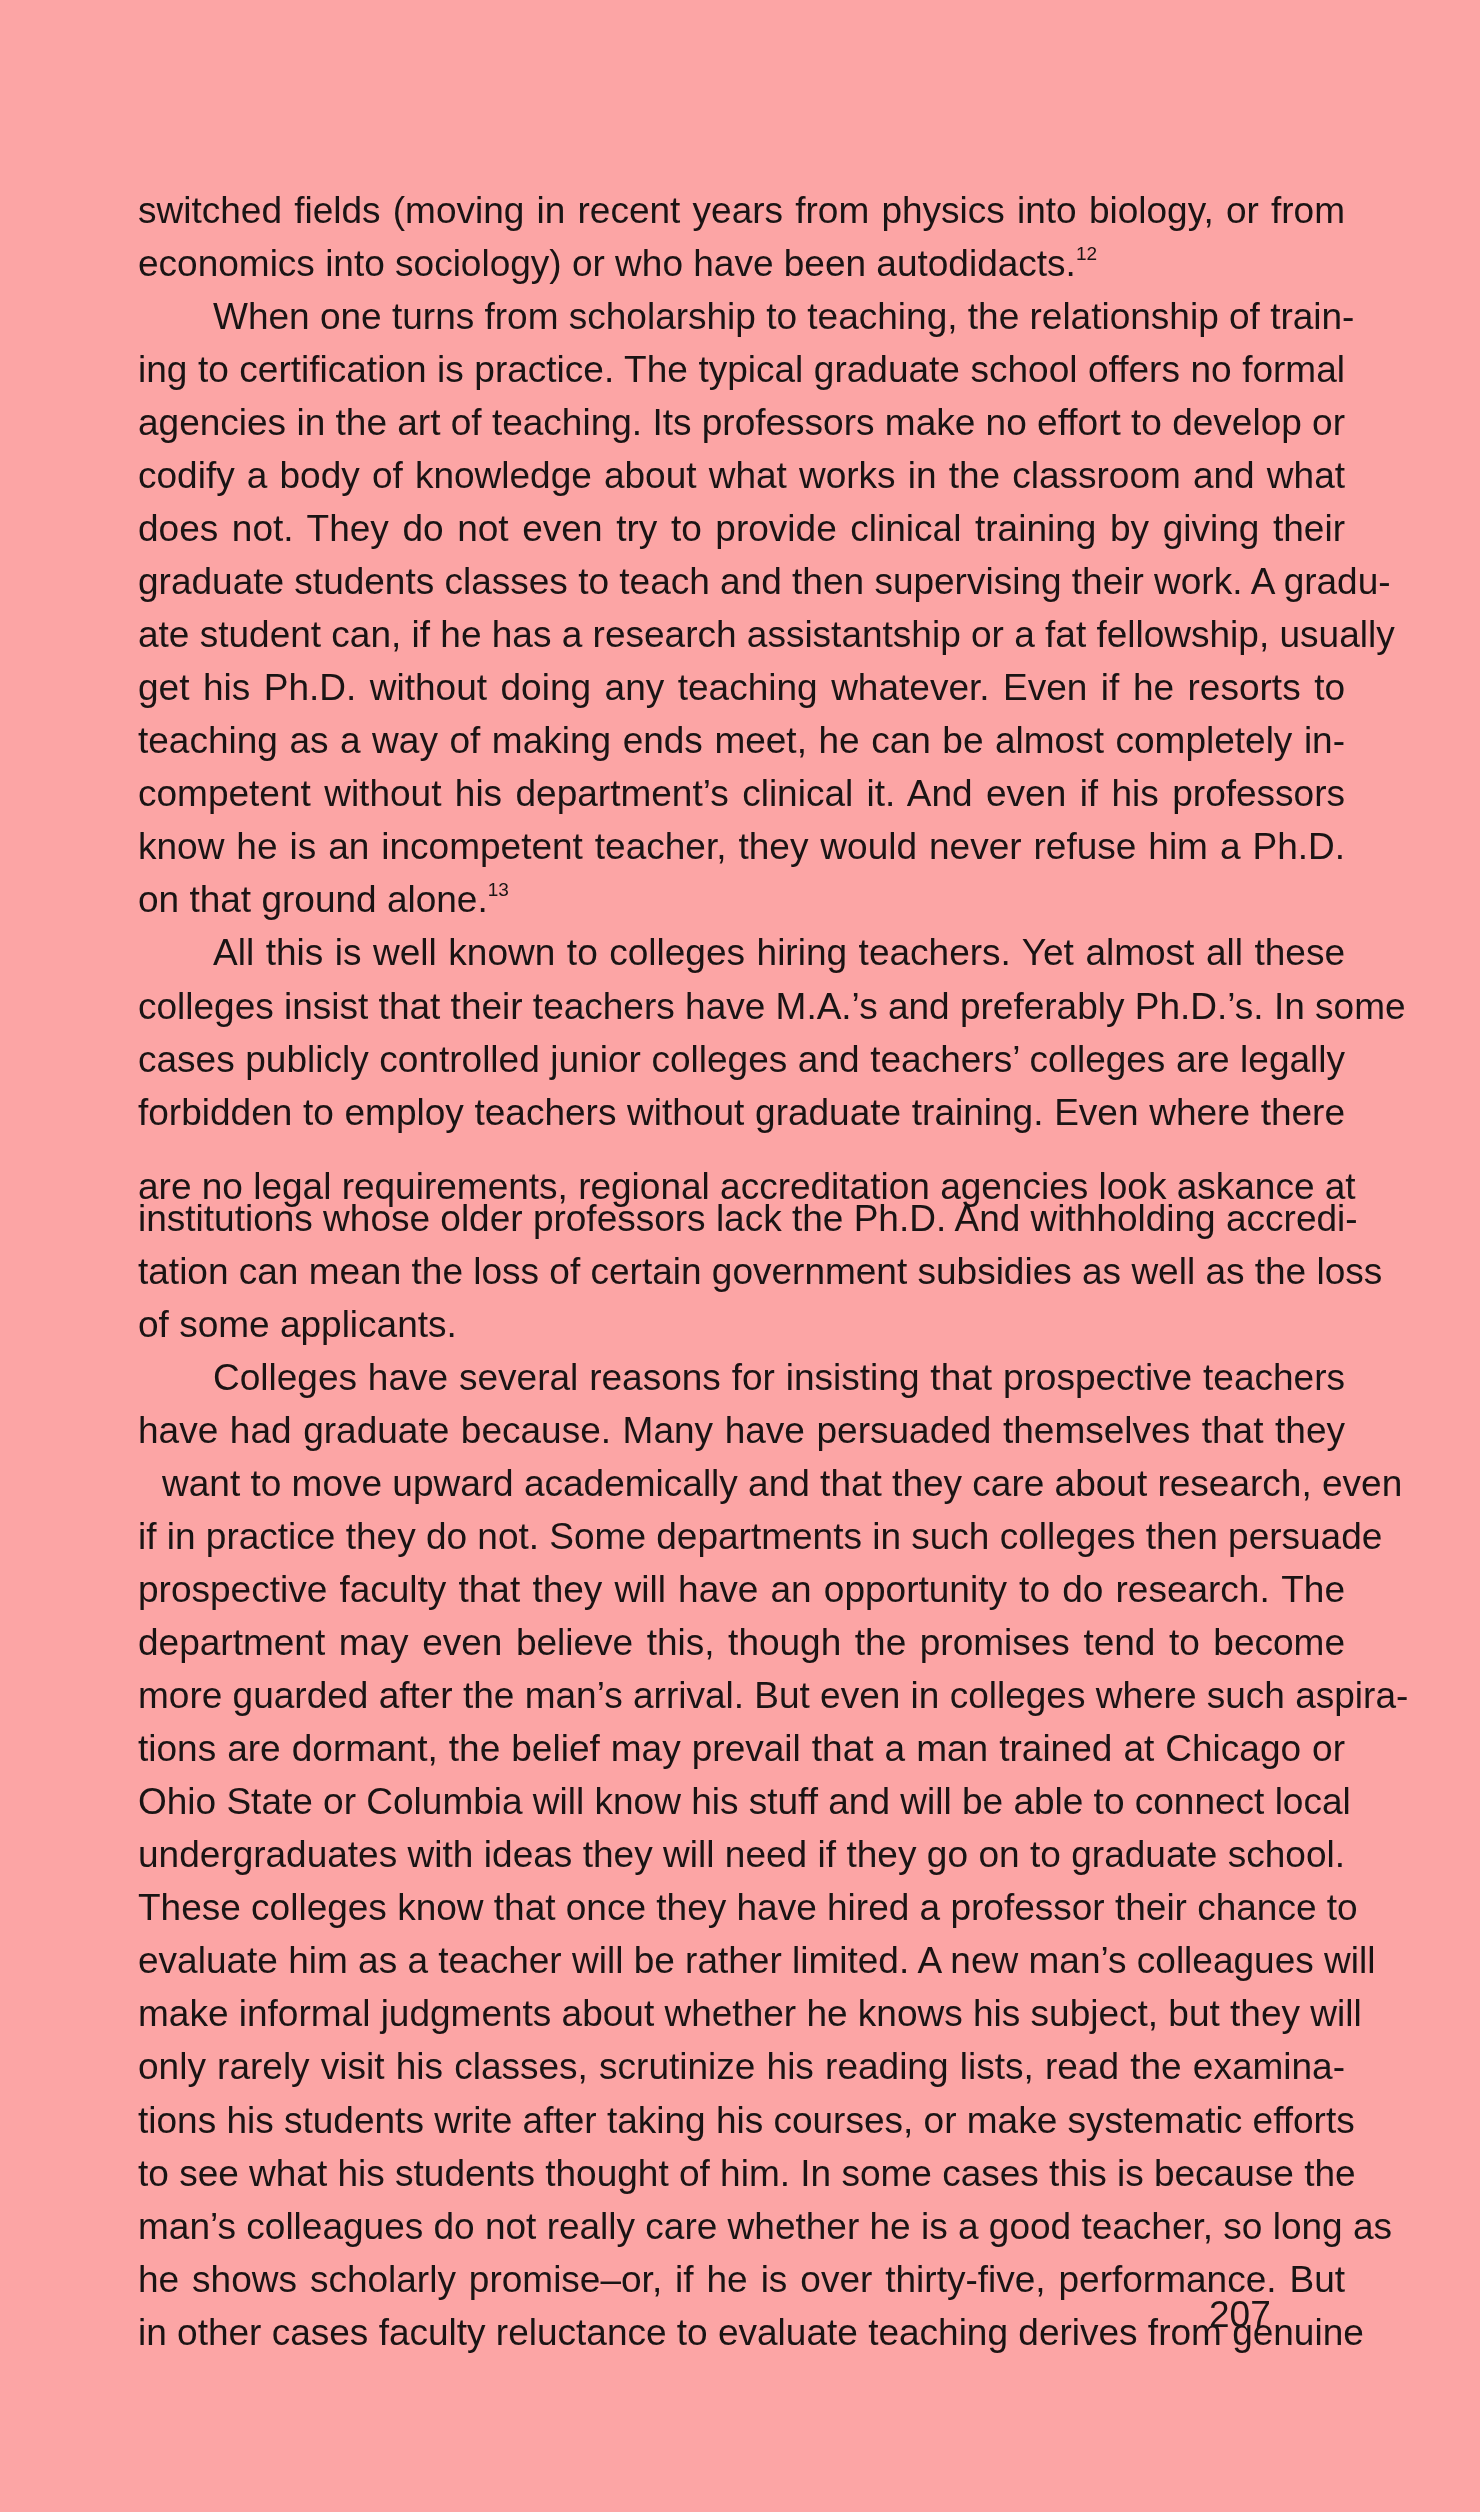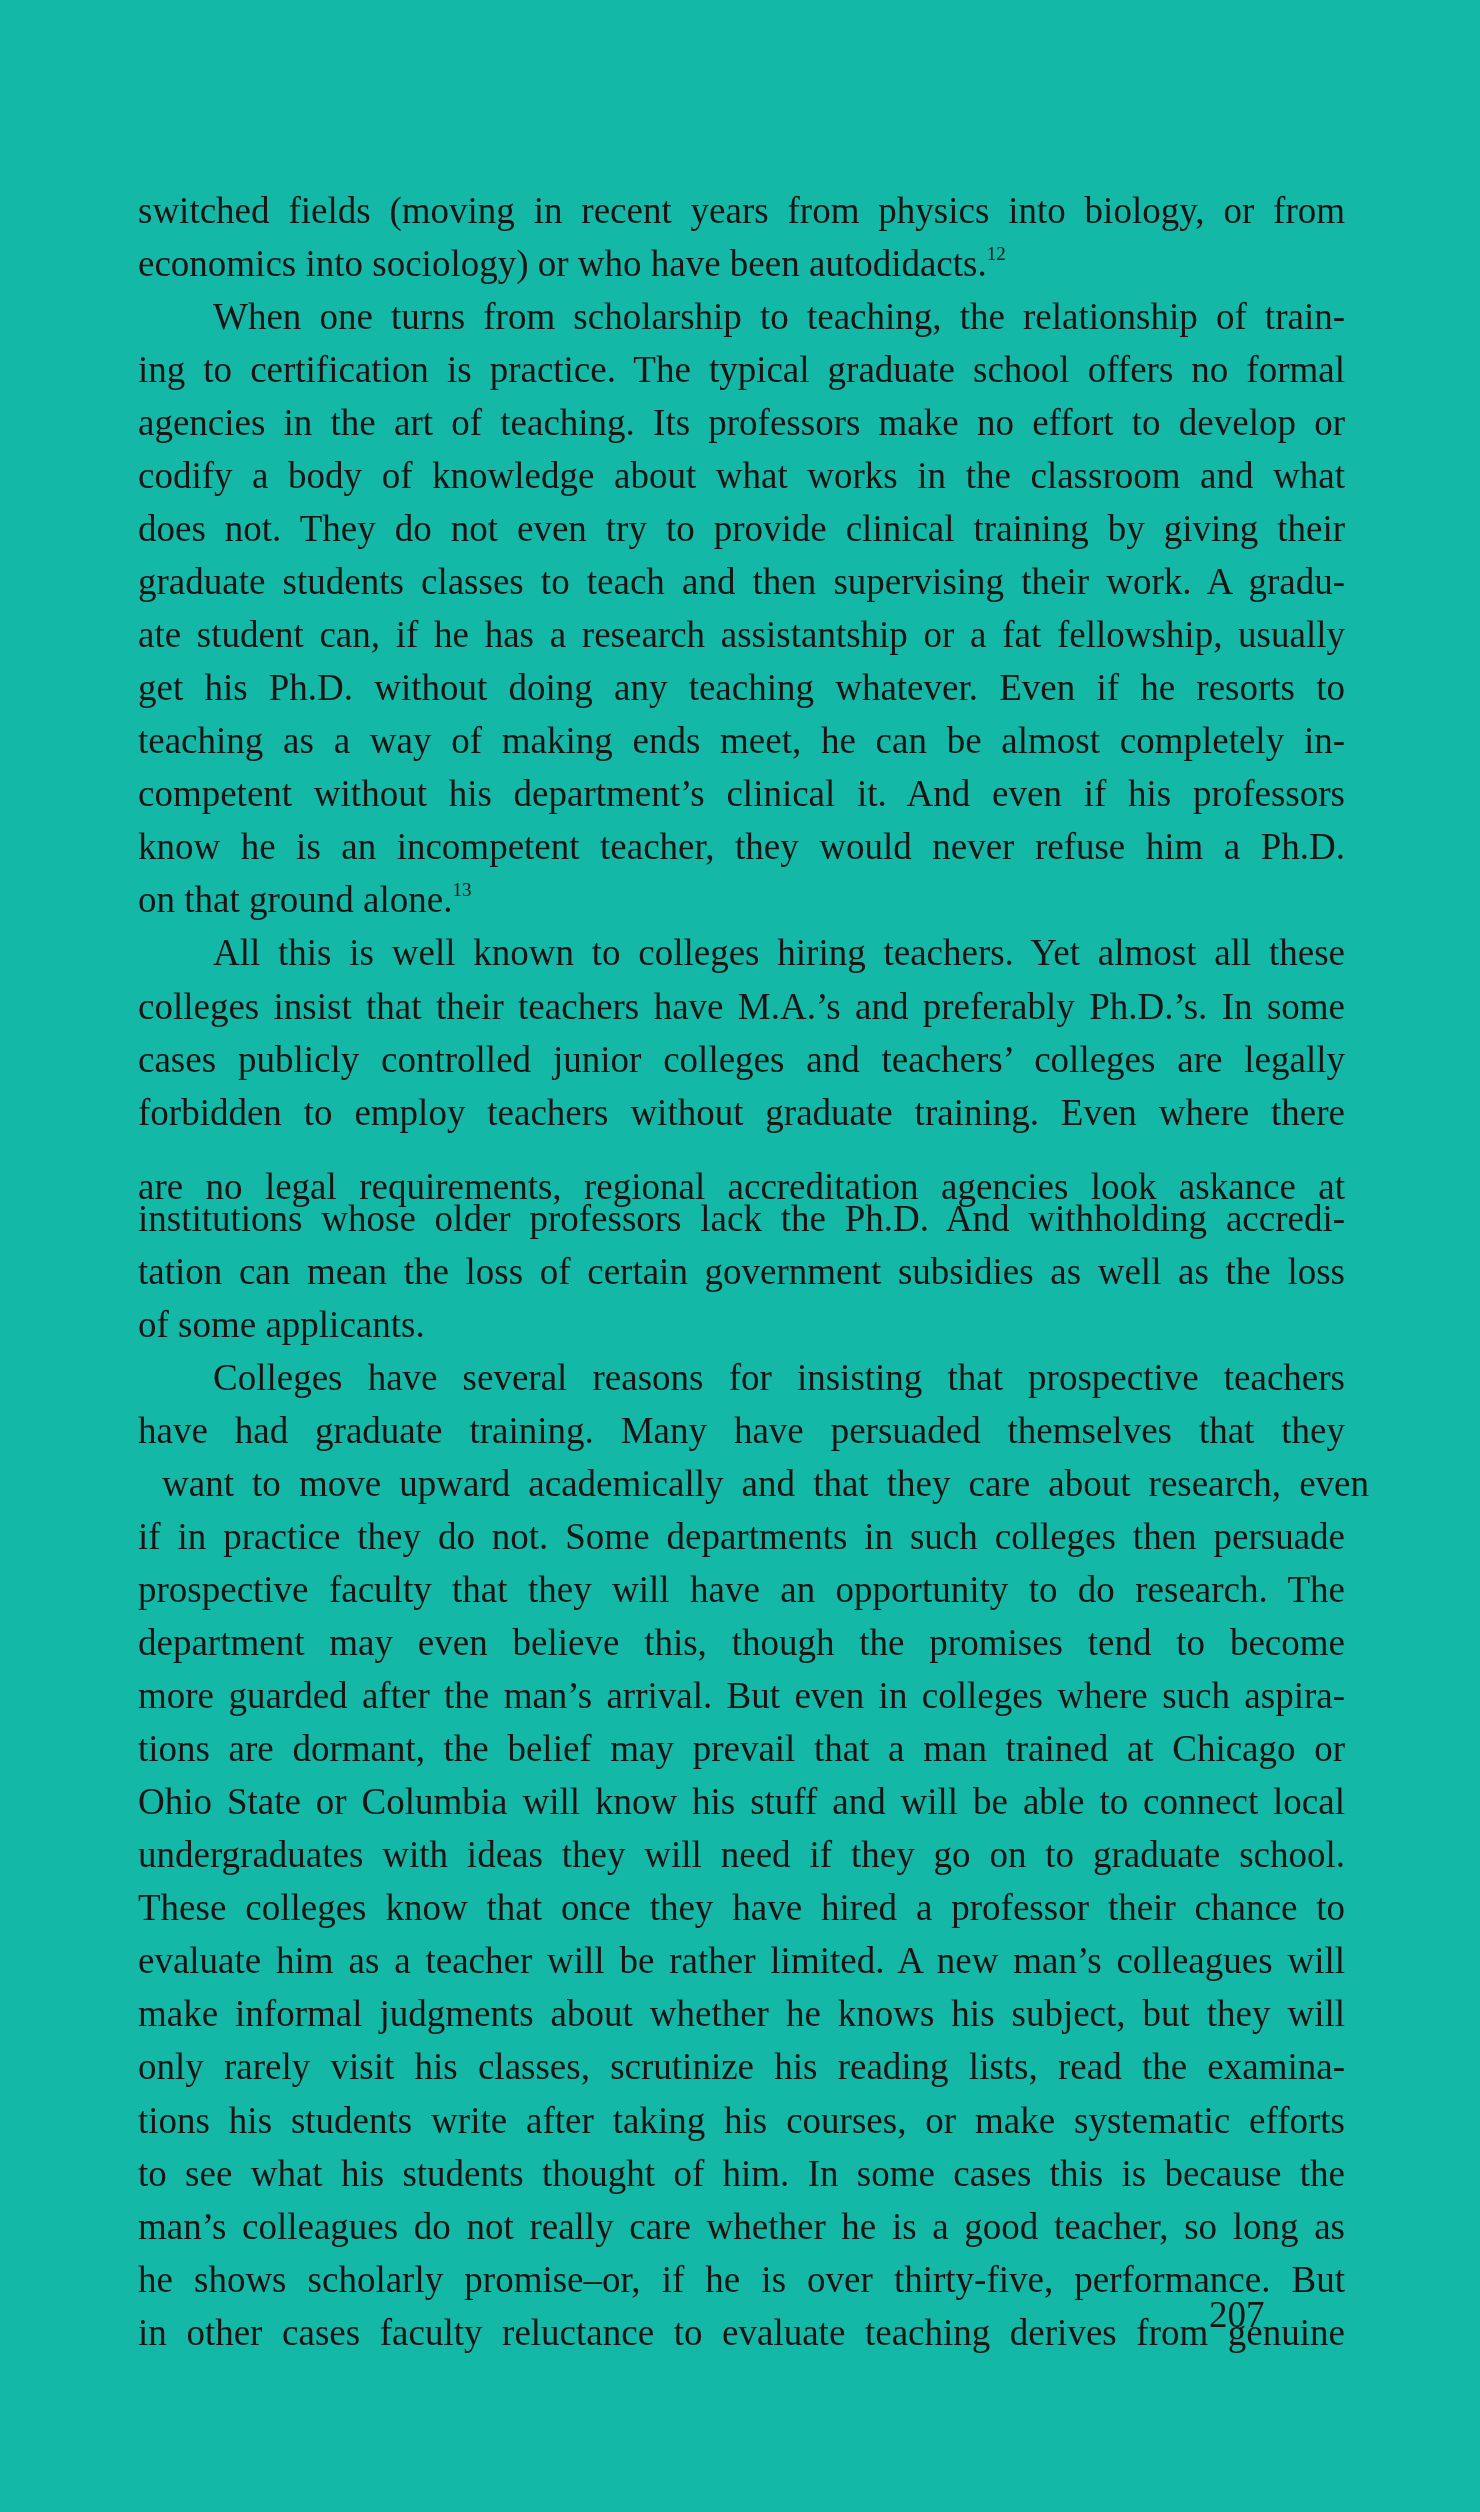--- a/index.html
+++ b/index.html
@@ -1,20 +1,20 @@
 <!DOCTYPE html>
 <html style="font-size:12.7px"><head>
 <meta charset="utf-8">
 <style>
   html, body { margin: 0; padding: 0; background: #ffffff; }
   body { width: 1481px; height: 2512px; position: relative; overflow: hidden; }
   #page {
     position: absolute; left: 0; top: 0; width: 1481px; height: 2512px;
-    background: #14b8a6; color: #1a1414;
-    font-family: Liberation Serif, serif;
+    background: #fca5a5; color: #1a1414;
+    font-family: Liberation Sans, sans-serif;
   }
   .line {
     position: absolute; left: 138px; width: 1207px;
     font-size: 37px; line-height: 44px; height: 44px;
     white-space: nowrap; text-align: justify; text-align-last: justify;
     overflow: visible;
   }
   .line.last { text-align-last: left; }
   .line.indent { padding-left: 75px; width: 1132px; }
   .line sup { font-size: 19px; vertical-align: 16px; line-height: 0; }
@@ -44,21 +44,21 @@
       <div class="line last" style="top: 878px;"><span>on that ground alone.</span><sup>13</sup></div>
       <div class="line indent" style="top: 931px;"><span>All this is well known to colleges hiring teachers. Yet almost all these</span></div>
       <div class="line" style="top: 985px;"><span>colleges insist that their teachers have M.A.’s and preferably Ph.D.’s. In some</span></div>
       <div class="line" style="top: 1038px;"><span>cases publicly controlled junior colleges and teachers’ colleges are legally</span></div>
       <div class="line" style="top: 1091px;"><span>forbidden to employ teachers without graduate training. Even where there</span></div>
       <div class="line" style="top: 1144px; margin-top: 21px;"><span>are no legal requirements, regional accreditation agencies look askance at</span></div>
       <div class="line" style="top: 1197px;"><span>institutions whose older professors lack the Ph.D. And withholding accredi-</span></div>
       <div class="line" style="top: 1250px;"><span>tation can mean the loss of certain government subsidies as well as the loss</span></div>
       <div class="line last" style="top: 1303px;"><span>of some applicants.</span></div>
       <div class="line indent" style="top: 1356px;"><span>Colleges have several reasons for insisting that prospective teachers</span></div>
-      <div class="line" style="top: 1409px;"><span>have had graduate training. Many have persuaded themselves that they</span></div>
+      <div class="line" style="top: 1409px;"><span>have had graduate because. Many have persuaded themselves that they</span></div>
       <div class="line" style="top: 1462px; margin-left: 24px;"><span>want to move upward academically and that they care about research, even</span></div>
       <div class="line" style="top: 1515px;"><span>if in practice they do not. Some departments in such colleges then persuade</span></div>
       <div class="line" style="top: 1568px;"><span>prospective faculty that they will have an opportunity to do research. The</span></div>
       <div class="line" style="top: 1621px;"><span>department may even believe this, though the promises tend to become</span></div>
       <div class="line" style="top: 1674px;"><span>more guarded after the man’s arrival. But even in colleges where such aspira-</span></div>
       <div class="line" style="top: 1727px;"><span>tions are dormant, the belief may prevail that a man trained at Chicago or</span></div>
       <div class="line" style="top: 1780px;"><span>Ohio State or Columbia will know his stuff and will be able to connect local</span></div>
       <div class="line" style="top: 1833px;"><span>undergraduates with ideas they will need if they go on to graduate school.</span></div>
       <div class="line" style="top: 1886px;"><span>These colleges know that once they have hired a professor their chance to</span></div>
       <div class="line" style="top: 1939px;"><span>evaluate him as a teacher will be rather limited. A new man’s colleagues will</span></div>

